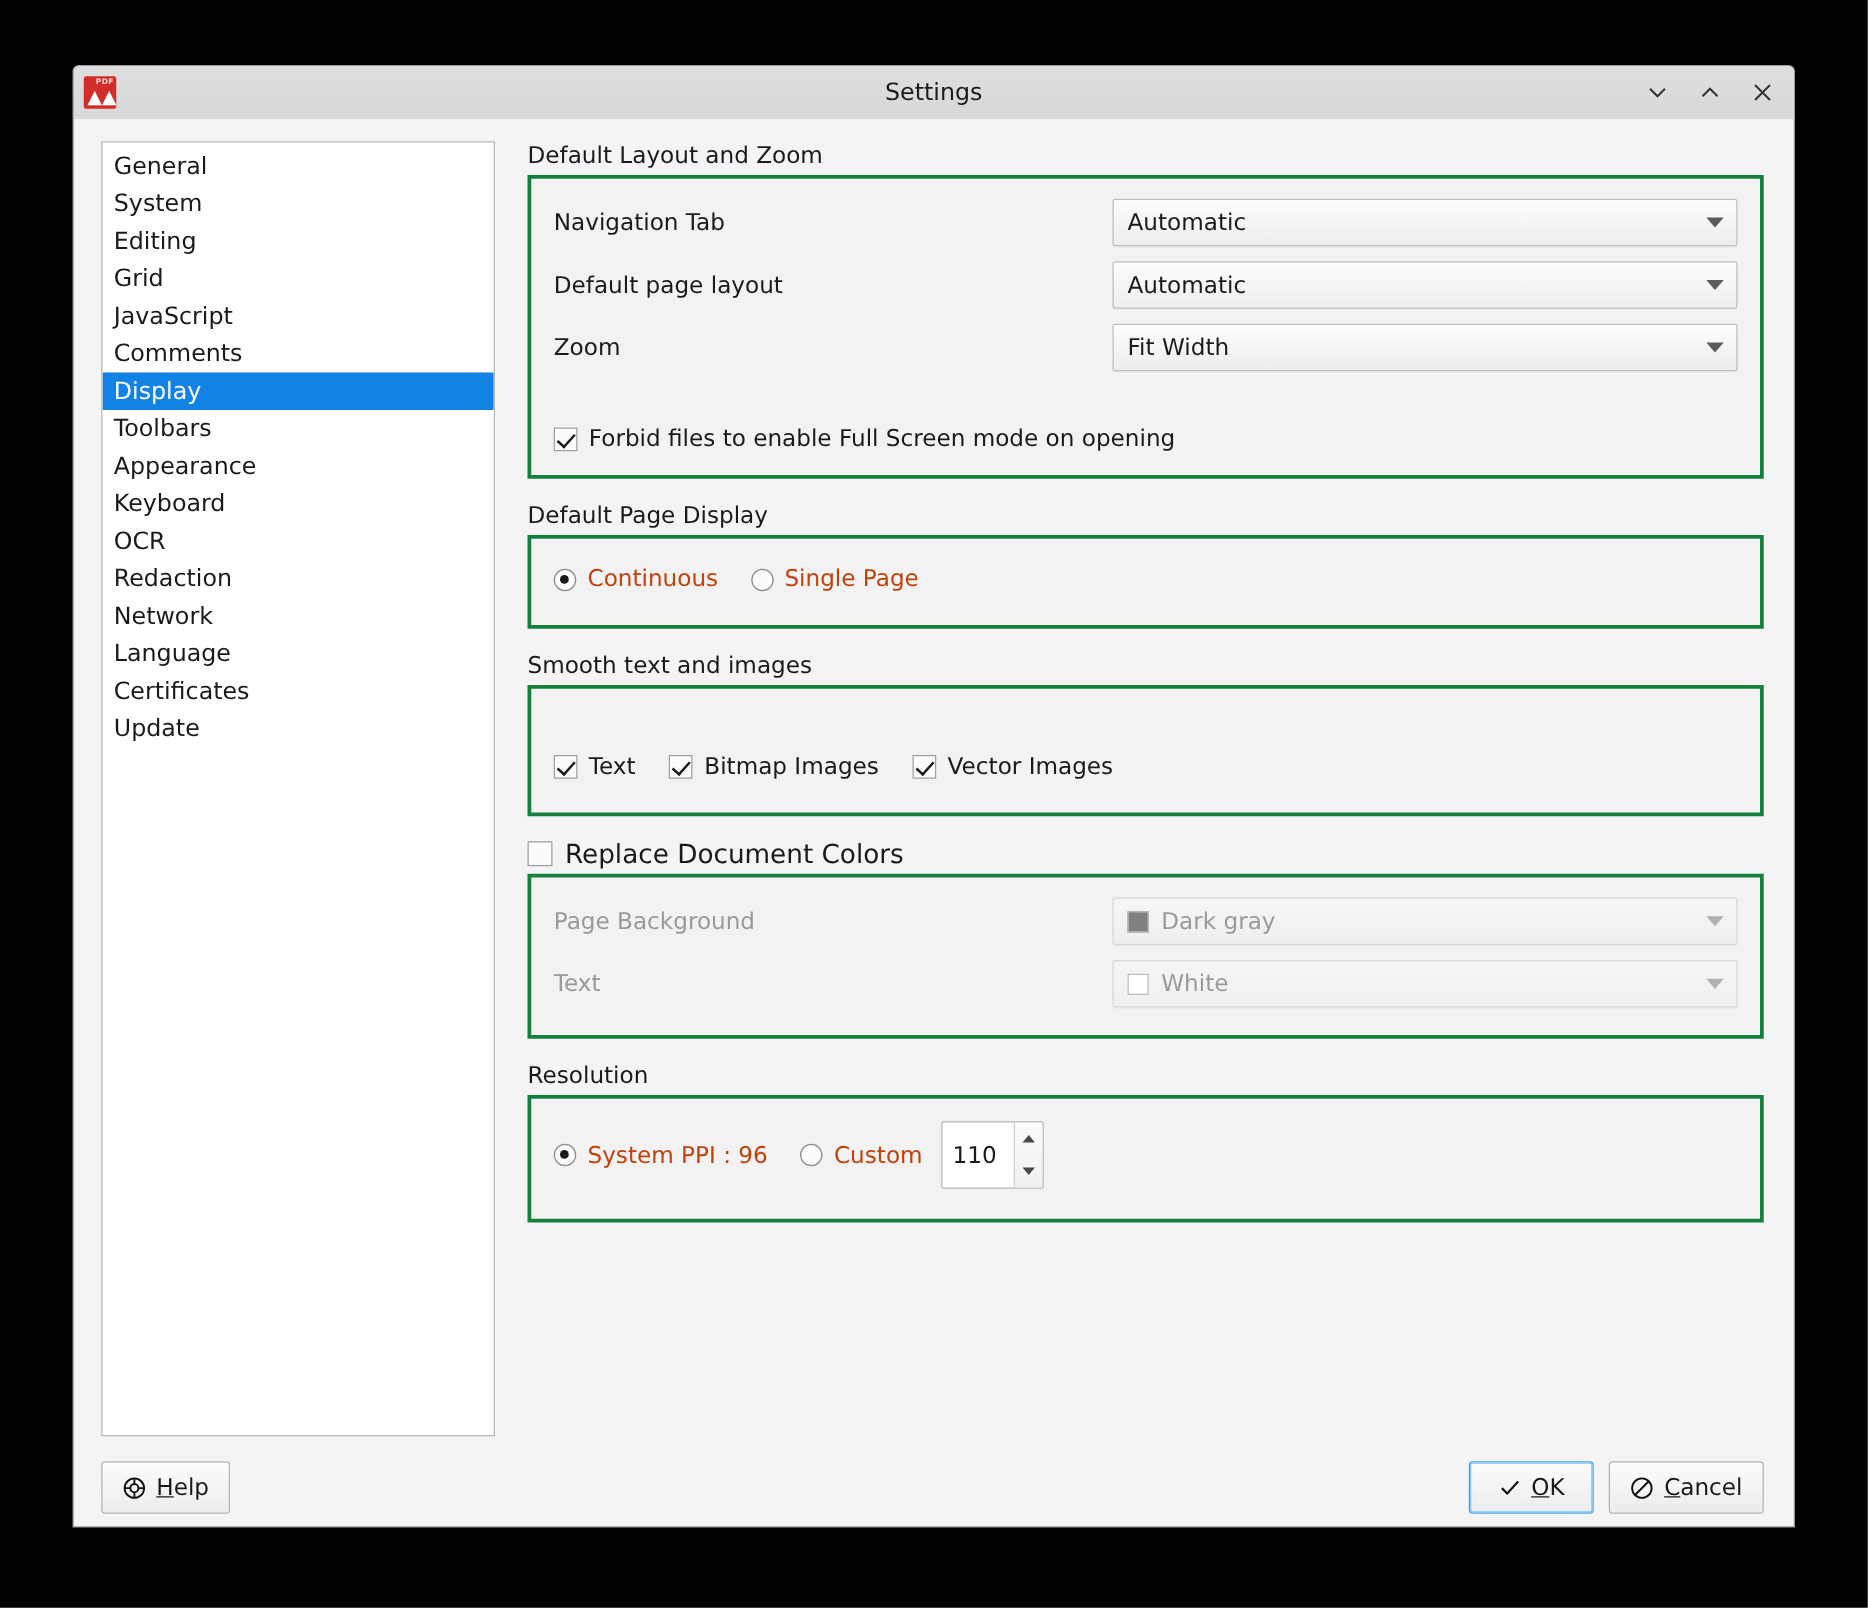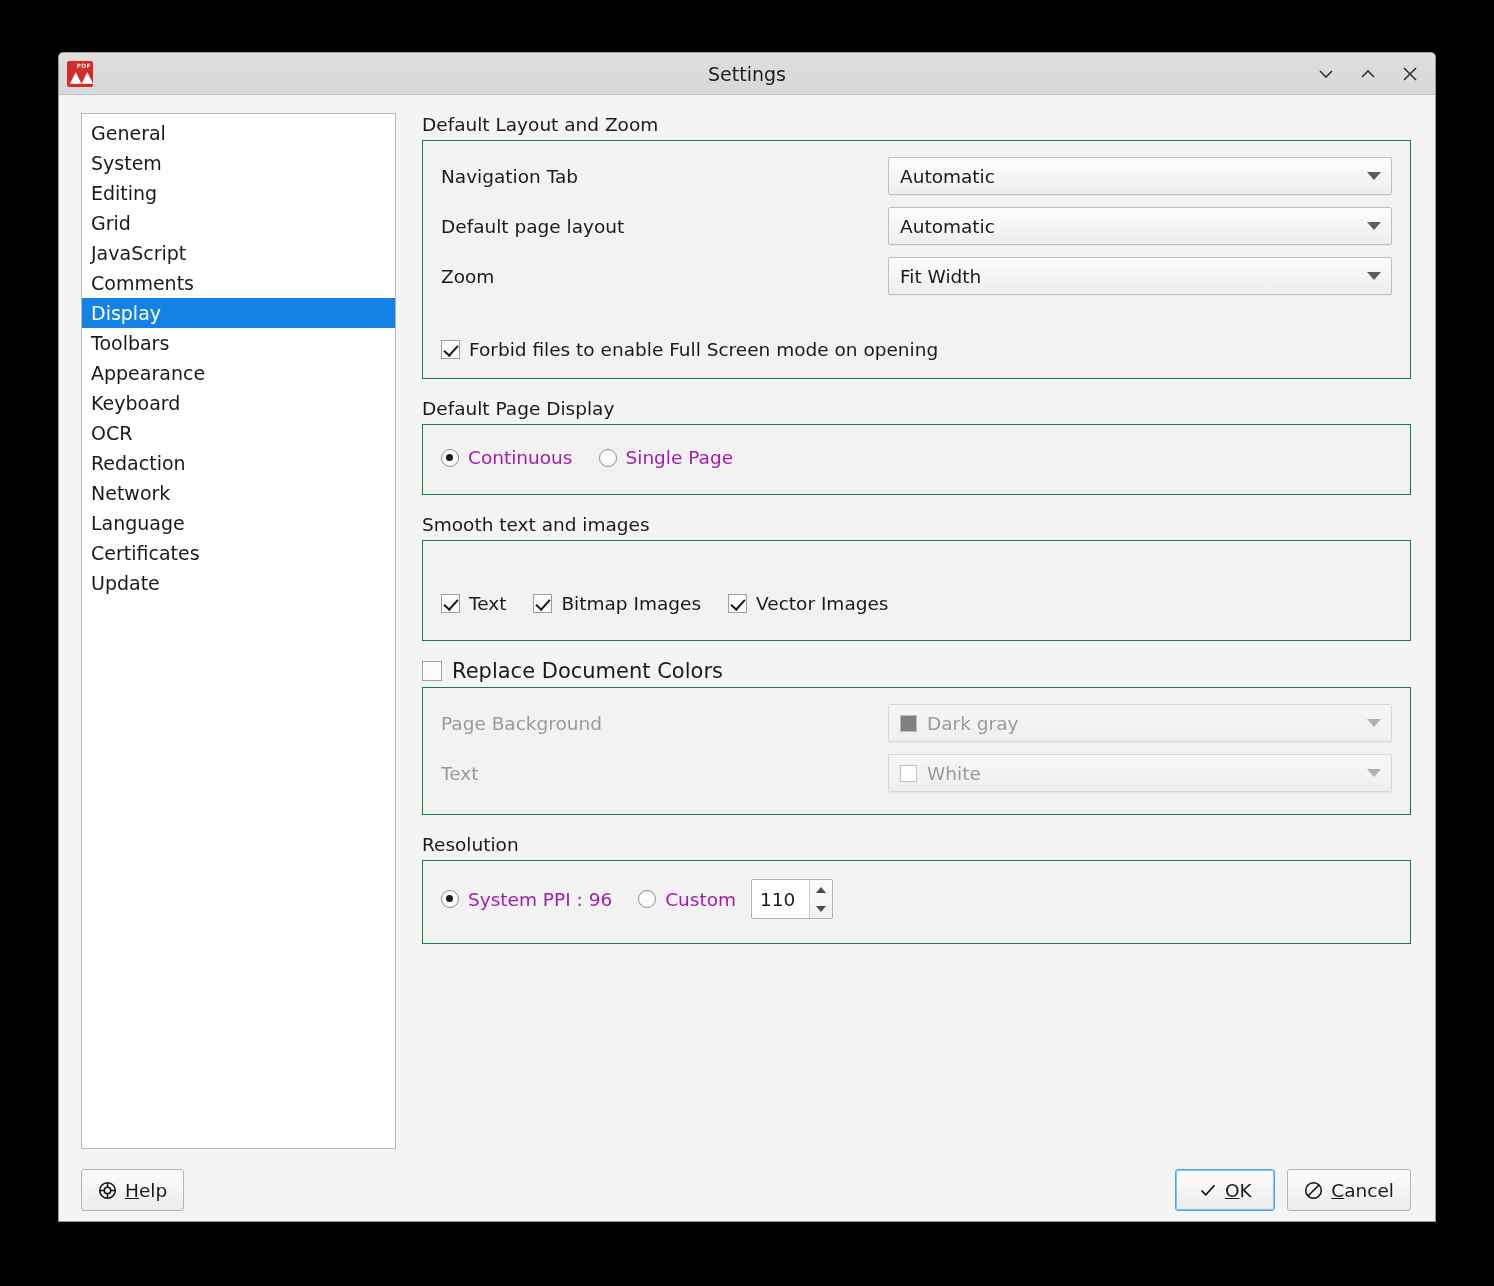--- a/index.html
+++ b/index.html
@@ -128,21 +128,21 @@
   .group { margin-bottom: 18px; }
   .group-label {
     font-size: 18.5px;
     color: #1a1a1a;
     margin-bottom: 4px;
     height: 23px;
     overflow: hidden;
     line-height: 23px;
   }
   .group-box {
-    border: 1px solid #15803d;
+    border: 3px solid #15803d;
     background: #f2f2f2;
     padding: 16px 18px 18px 18px;
   }
 
   
   .row {
     display: flex;
     align-items: center;
     margin-bottom: 12px;
   }
@@ -217,21 +217,21 @@
     border: solid #1a1a1a;
     border-width: 0 2.4px 2.4px 0;
     transform: rotate(42deg);
   }
 
   
   .rbrow {
     display: inline-flex;
     align-items: center;
     font-size: 18.5px;
-    color: #a21caf;
+    color: #c2410c;
     cursor: default;
     margin-right: 26px;
   }
   .radio {
     width: 18px; height: 18px;
     border: 1.5px solid #8e8e8e;
     border-radius: 50%;
     background: #fcfcfc;
     margin-right: 9px;
     position: relative;
@@ -256,21 +256,21 @@
     margin-bottom: 4px;
     font-size: 21px;
     color: #1a1a1a;
     cursor: default;
     text-align: center;
   }
   .grouphead-cb .cbox { width: 20px; height: 20px; margin-right: 10px; }
 
   
   .spin {
-    width: 82px; height: 40px;
+    width: 82px; height: 54px;
     display: flex;
     border: 1px solid #b5b5b5;
     background: #ffffff;
     border-radius: 2px;
     margin-left: 15px;
     overflow: hidden;
   }
   .spin .val {
     flex: 1 1 auto;
     display: flex; align-items: center;

